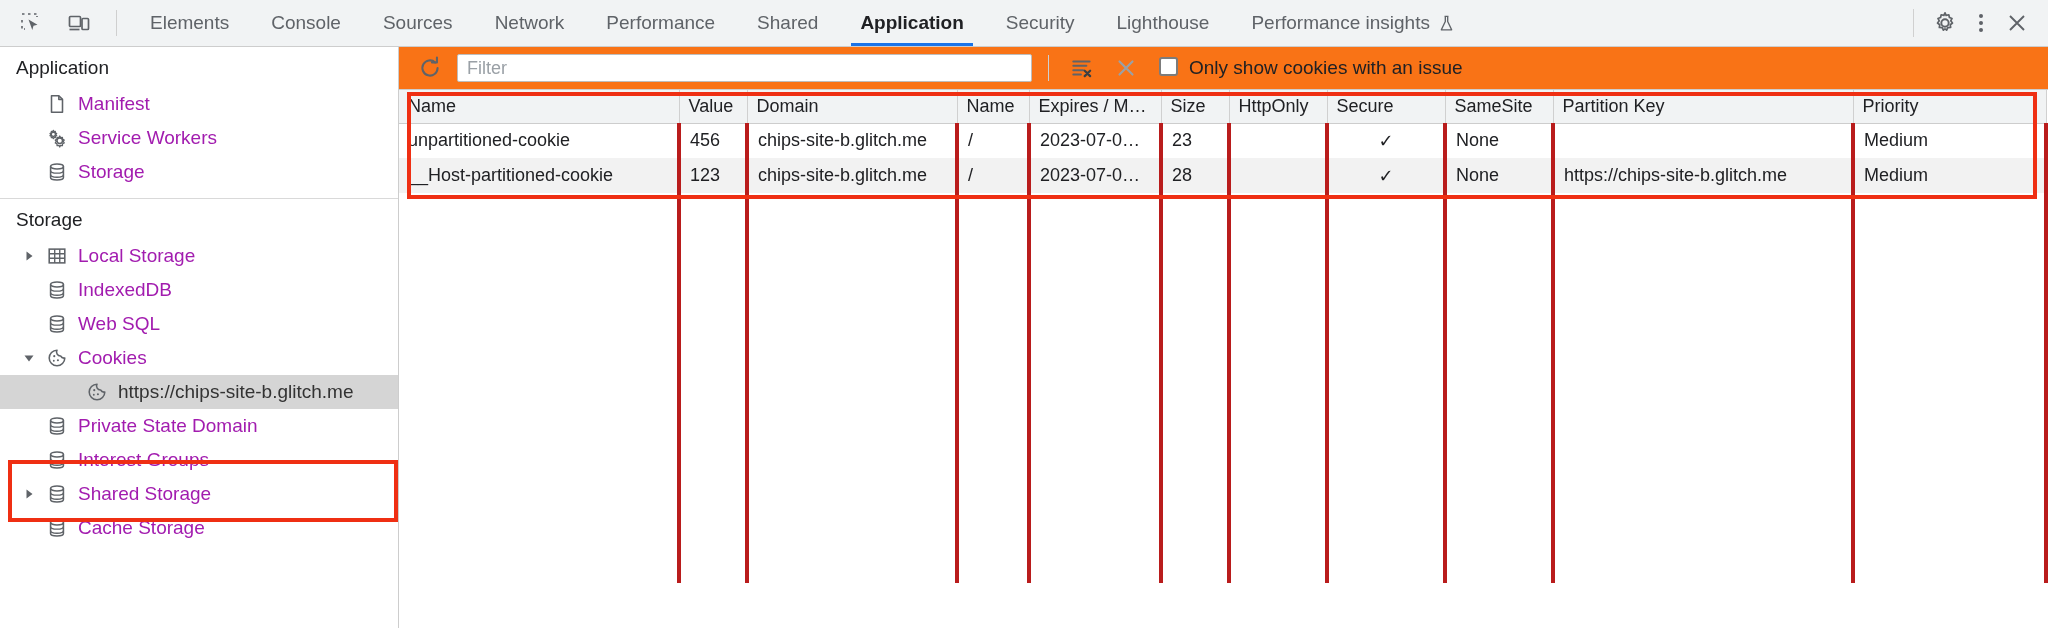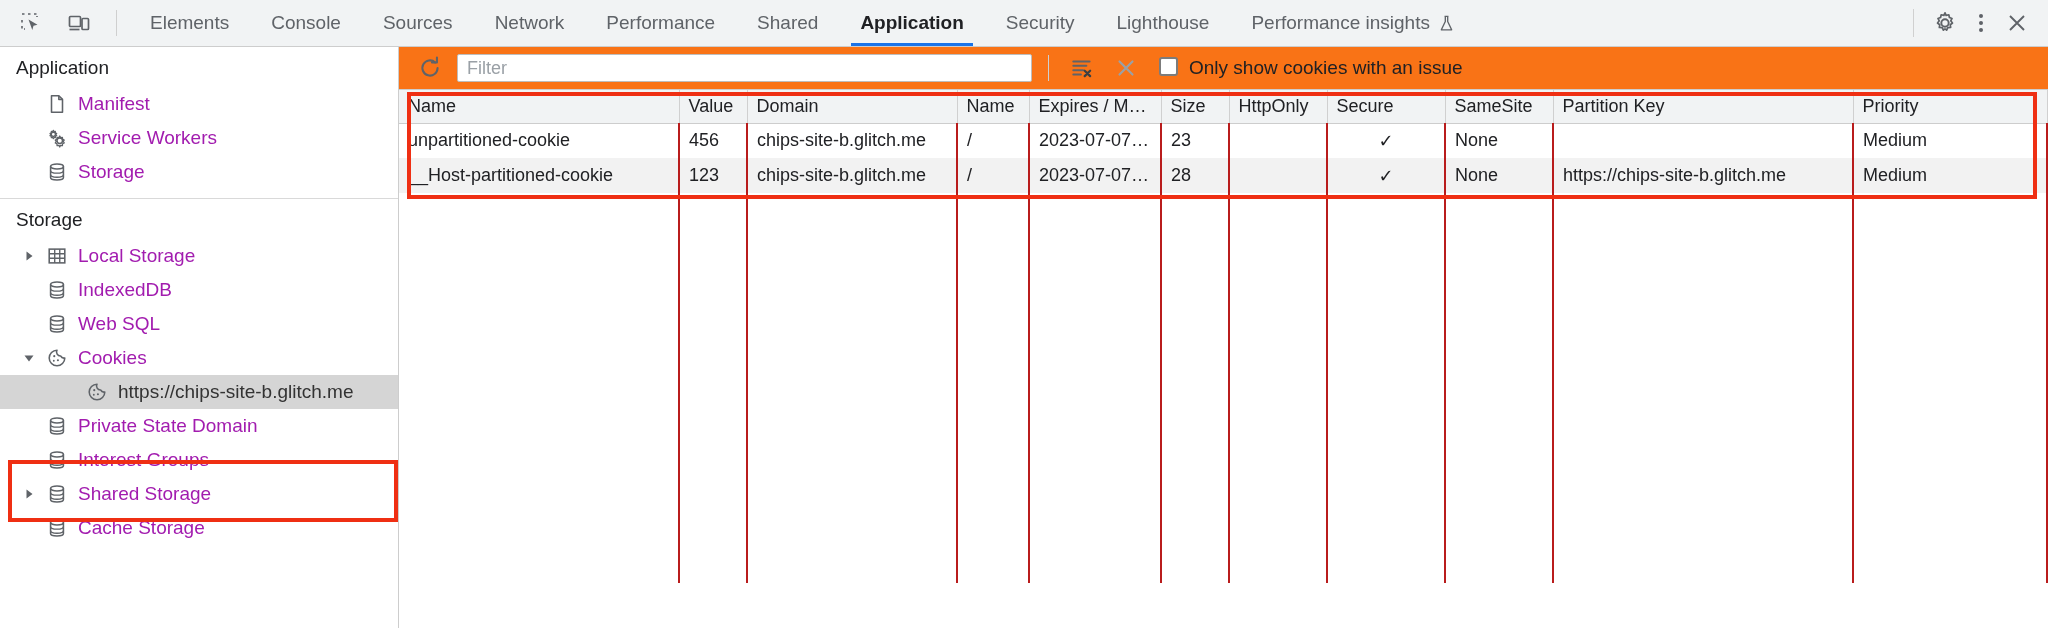--- a/index.html
+++ b/index.html
@@ -163,21 +163,21 @@
     border-right: 1px solid #d0d0d0;
     border-bottom: 1px solid #cdcdcd;
     font-size: 18px;
     color: #202124;
     white-space: nowrap;
     overflow: hidden;
   }
   table.cookies td {
     height: 35px;
     padding: 0 9px;
-    border-right: 2px solid #b91c1c;
+    border-right: 4px solid #b91c1c;
     white-space: nowrap;
     overflow: hidden;
     text-overflow: ellipsis;
     font-size: 18px;
   }
   tr.row-odd td { background: #ffffff; }
   tr.row-even td { background: #f2f2f2; }
   td.c-name { padding-left: 28px; }
   td.center { text-align: center; }
   .filler-row td { height: 100%; border-right: 1px solid #e6e6e6; background: #fff; }

